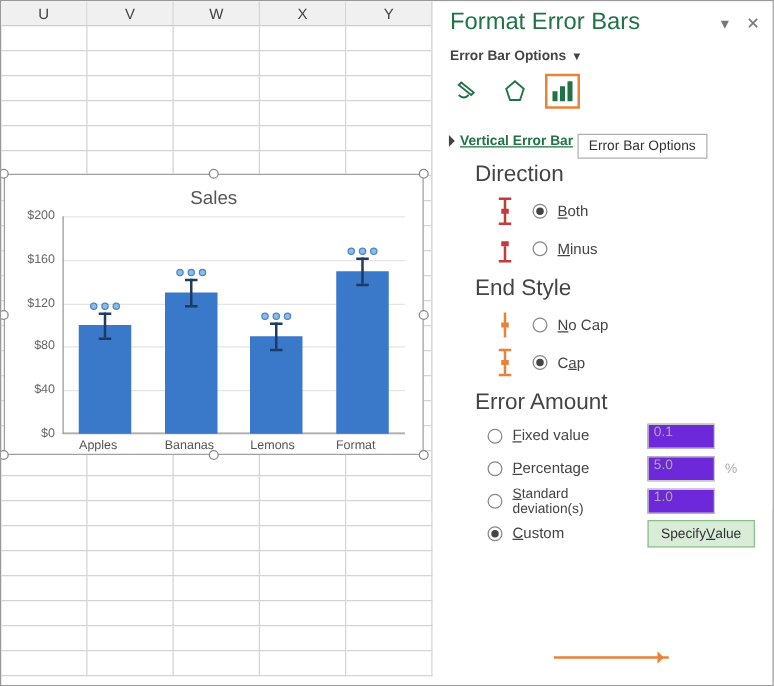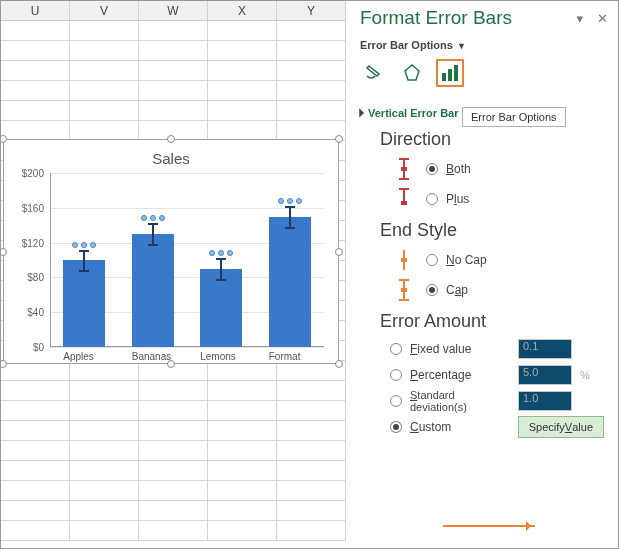--- a/index.html
+++ b/index.html
@@ -65,34 +65,34 @@
   .pane-ctrls { display: flex; gap: 14px; color: #777; font-size: 13px; }
   .dropdown-label { padding: 10px 14px 4px; font-size: 11px; font-weight: bold; color: #444; }
   .dd-arrow { display:inline-block; margin-left:4px; font-size:9px; color:#444; vertical-align:middle; }
   .icon-row { display: flex; gap: 10px; padding: 4px 14px 8px; align-items:center; }
   .icon-btn { width: 28px; height: 28px; display: flex; align-items: center; justify-content: center; position: relative; }
   .icon-selected { border: 2px solid #e8833a; }
   .tooltip {
     position: absolute; left: 116px; top: 106px; background: #fff; border: 1px solid #b0b0b0;
     padding: 3px 8px; font-size: 11px; white-space: nowrap; color:#333;
   }
-  .section-head { padding: 12px 14px 4px 22px; color: #217346; font-size: 11px; font-weight: bold; position:relative; }
+  .section-head { padding: 12px 14px 4px 22px; color: #217346; font-size: 11px; font-weight: bold; position:relative;text-decoration:underline; }
   .section-head::before { content:"◢"; position:absolute; left:10px; top:13px; font-size:8px; color:#444; transform:rotate(-45deg); }
   .sublabel { padding: 6px 14px 4px 34px; font-size: 18px; color: #444; }
   .radio-row { display: flex; align-items: center; padding: 3px 14px 3px 44px; gap: 8px; height: 30px; }
   .radio-icon { width: 28px; display: flex; align-items: center; justify-content: center; }
   .radio-input { width: 12px; height: 12px; border: 1px solid #888; border-radius: 50%; display: inline-block; position:relative; }
   .radio-input.checked::after { content:""; width:6px; height:6px; background:#444; border-radius:50%; position:absolute; left:2px; top:2px; }
   .radio-label { font-size: 12px; color: #444; }
   .radio-label u { text-decoration: underline; }
   .amount-rows { padding-left: 36px; }
   .amount-row { display:flex; align-items:center; gap:8px; padding:2px 14px 2px 8px; height:26px; }
   .amount-label { width: 100px; font-size: 12px; color: #444; line-height:1.1; }
   .amount-label.two { font-size:11px; }
-  .num-input { width: 54px; height: 20px; border: 1px solid #c8c8c8; background: #0c4a6e; font-size: 11px; padding: 0 4px; color: #aaa; text-align:left; }
+  .num-input { width: 54px; height: 20px; border: 1px solid #c8c8c8; background: #6d28d9; font-size: 11px; padding: 0 4px; color: #aaa; text-align:left; }
   .pct { font-size: 11px; color: #aaa; }
   .specify-btn {
     height: 22px; padding: 0 10px; background: #d8ecd8; border: 1px solid #8bc08b; font-size: 11px; color:#333;
     display:flex; align-items:center;
   }
   .arrow-annot {
     position: absolute; left: 442px; top: 524px; width: 92px; height: 2px; background: #e8833a;
   }
   .arrow-annot::after {
     content:""; position:absolute; right:-1px; top:-4px; border:5px solid transparent; border-left-color:#e8833a;
@@ -423,27 +423,27 @@
           <line x1="2" y1="22" x2="12" y2="22" stroke="#c43b3b" stroke-width="2"></line>
           <rect x="4" y="10" width="6" height="4" fill="#c43b3b"></rect>
         </svg>
     </span>
     <span class="radio-input checked"></span>
     <span class="radio-label"><u>B</u>oth</span>
   </div>
   <div class="radio-row">
     <span class="radio-icon">
       <svg width="14" height="24">
-          <line x1="7" y1="2" x2="7" y2="14" stroke="#c43b3b" stroke-width="2"></line>
-          <line x1="2" y1="2" x2="12" y2="2" stroke="#c43b3b" stroke-width="2"></line>
-          <rect x="4" y="14" width="6" height="4" fill="#c43b3b"></rect>
+          <line x1="7" y1="10" x2="7" y2="22" stroke="#c43b3b" stroke-width="2"></line>
+          <line x1="2" y1="22" x2="12" y2="22" stroke="#c43b3b" stroke-width="2"></line>
+          <rect x="4" y="6" width="6" height="4" fill="#c43b3b"></rect>
         </svg>
     </span>
     <span class="radio-input"></span>
-    <span class="radio-label">P<u>l</u>us</span>
+    <span class="radio-label"><u>M</u>inus</span>
   </div>
 
   <div class="sublabel">End Style</div>
   <div class="radio-row">
     <span class="radio-icon">
       <svg width="14" height="24">
           <line x1="7" y1="2" x2="7" y2="22" stroke="#e8833a" stroke-width="2"></line>
           <rect x="4" y="10" width="6" height="4" fill="#e8833a"></rect>
         </svg>
     </span>

